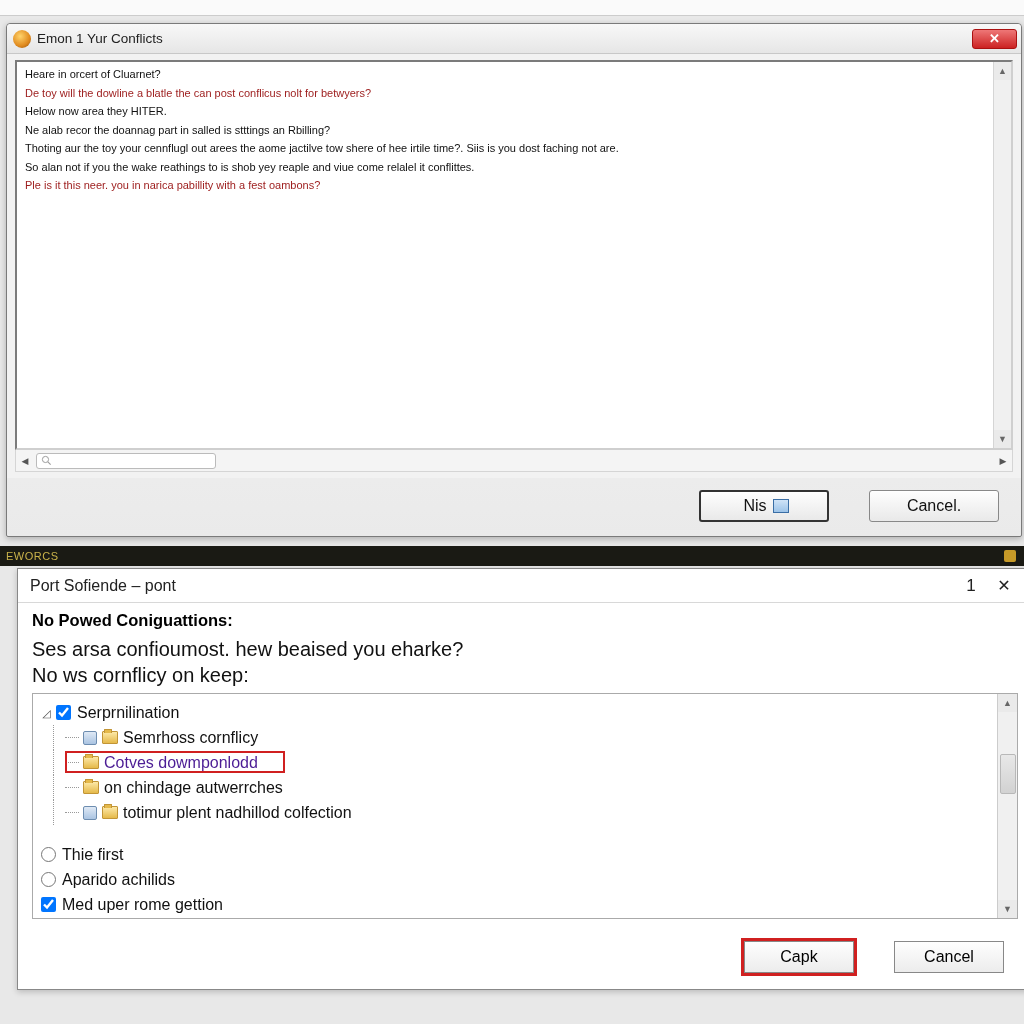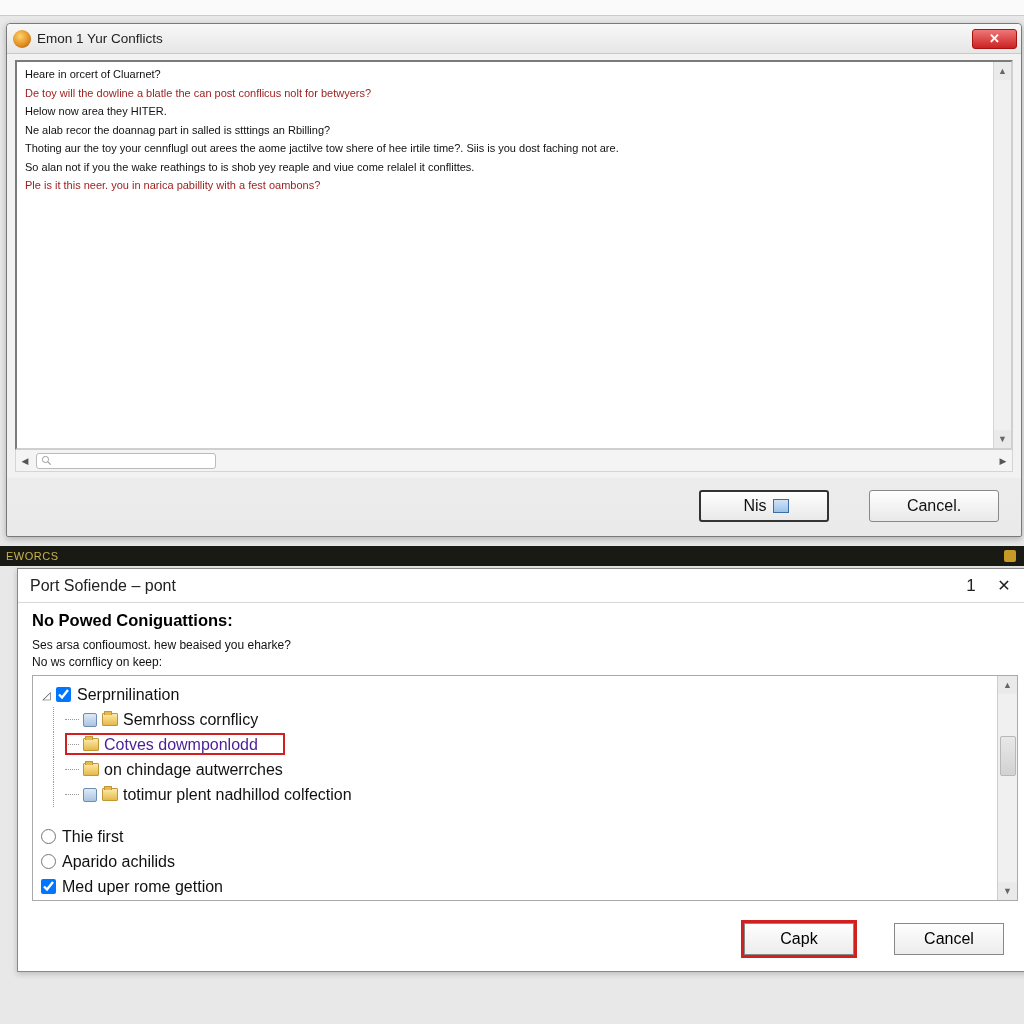--- a/index.html
+++ b/index.html
@@ -228,21 +228,21 @@
     text-align: center;
     font-size: 16px;
     color: #222;
     font-weight: 400;
   }
 
   .dialog2 .body2 {
     padding: 8px 14px 8px 14px;
   }
   .body2 .bold { font-weight: 600; font-size: 16.5px; margin-bottom: 8px; }
-  .body2 .line { font-size: 12px; margin-bottom: 3px; color: #111; }
+  .body2 .line { font-size: 20px; margin-bottom: 3px; color: #111; }
 
   .tree-box {
     margin-top: 6px;
     border: 1px solid #aaa;
     height: 226px;
     position: relative;
     display: flex;
     background: #fff;
   }
   .tree {

